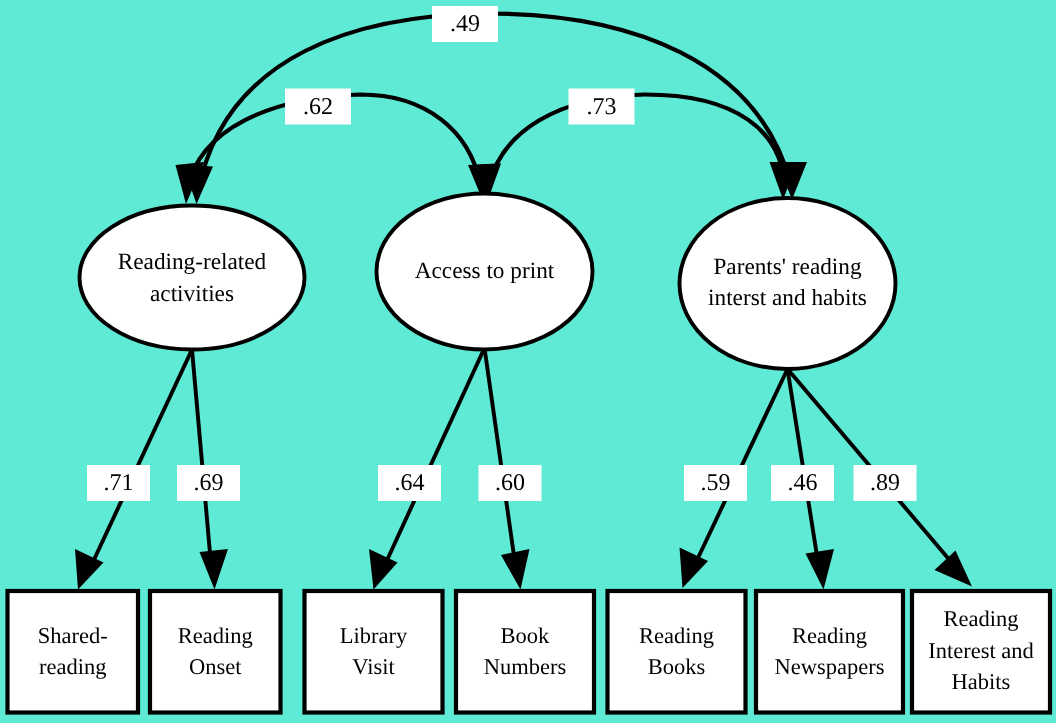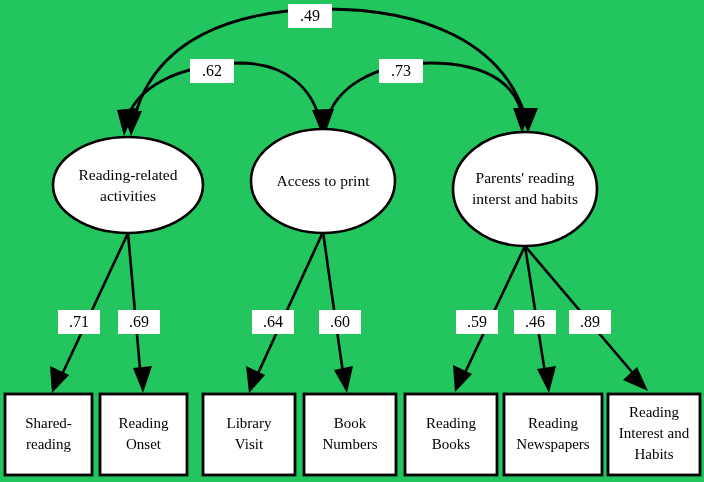--- a/index.html
+++ b/index.html
@@ -5,21 +5,21 @@
 <style>
   html, body {
     margin: 0;
     padding: 0;
     background: #ffffff;
   }
   #diagram-root {
     position: relative;
     width: 704px;
     height: 482px;
-    background: #22c55e;
+    background: #5eead4;
     font-family: "Liberation Serif", "DejaVu Serif", serif;
     overflow: hidden;
   }
   #sem-svg {
     position: absolute;
     top: 0;
     left: 0;
     width: 704px;
     height: 482px;
   }

